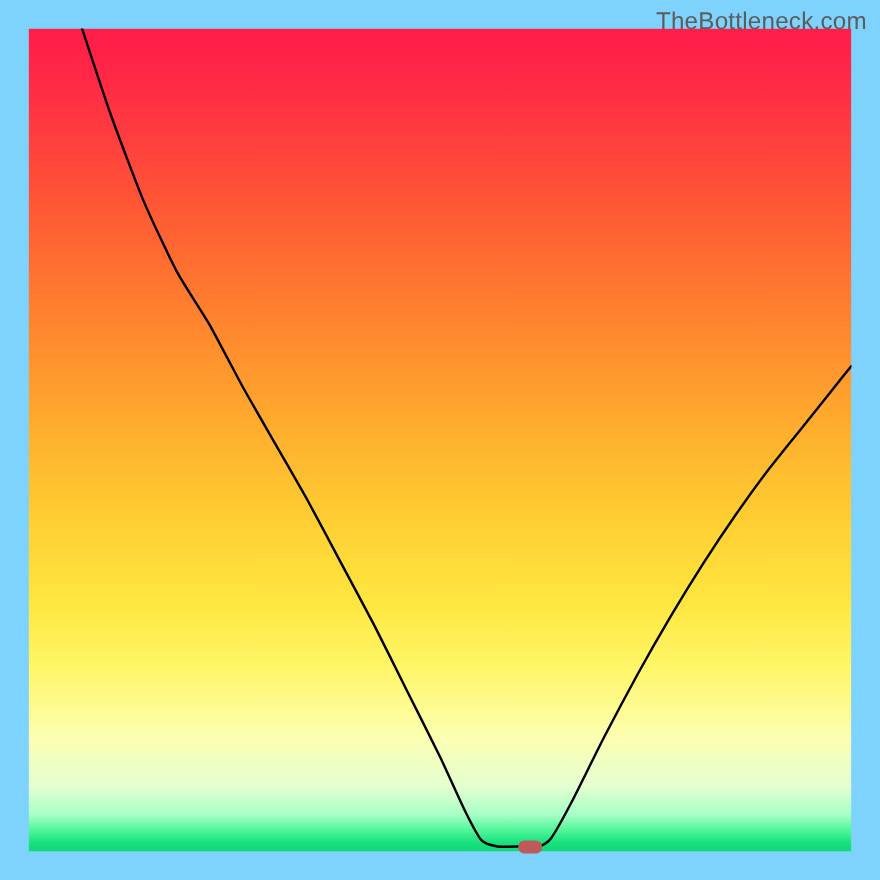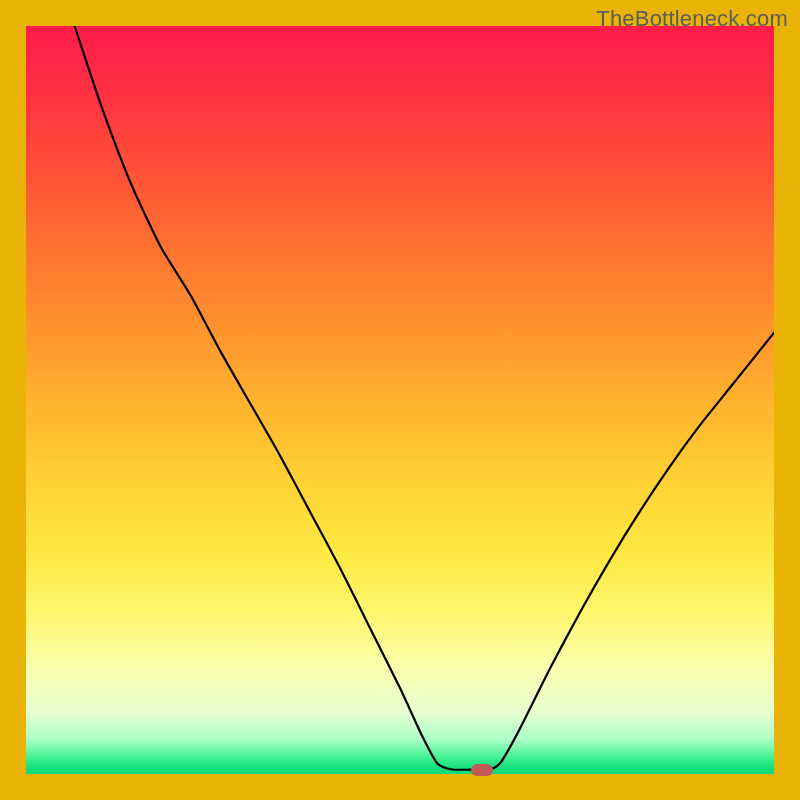--- a/index.html
+++ b/index.html
@@ -8,21 +8,21 @@
     width: 800px;
     height: 800px;
     background: #000;
     font-family: Arial, Helvetica, sans-serif;
     overflow: hidden;
   }
   .frame {
     position: relative;
     width: 800px;
     height: 800px;
-    background: #eab308;
+    background: #7dd3fc;
   }
   .watermark {
     position: absolute;
     top: 6px;
     right: 12px;
     color: #5c5c5c;
     font-size: 22px;
     font-weight: 500;
     letter-spacing: 0.2px;
     z-index: 10;

